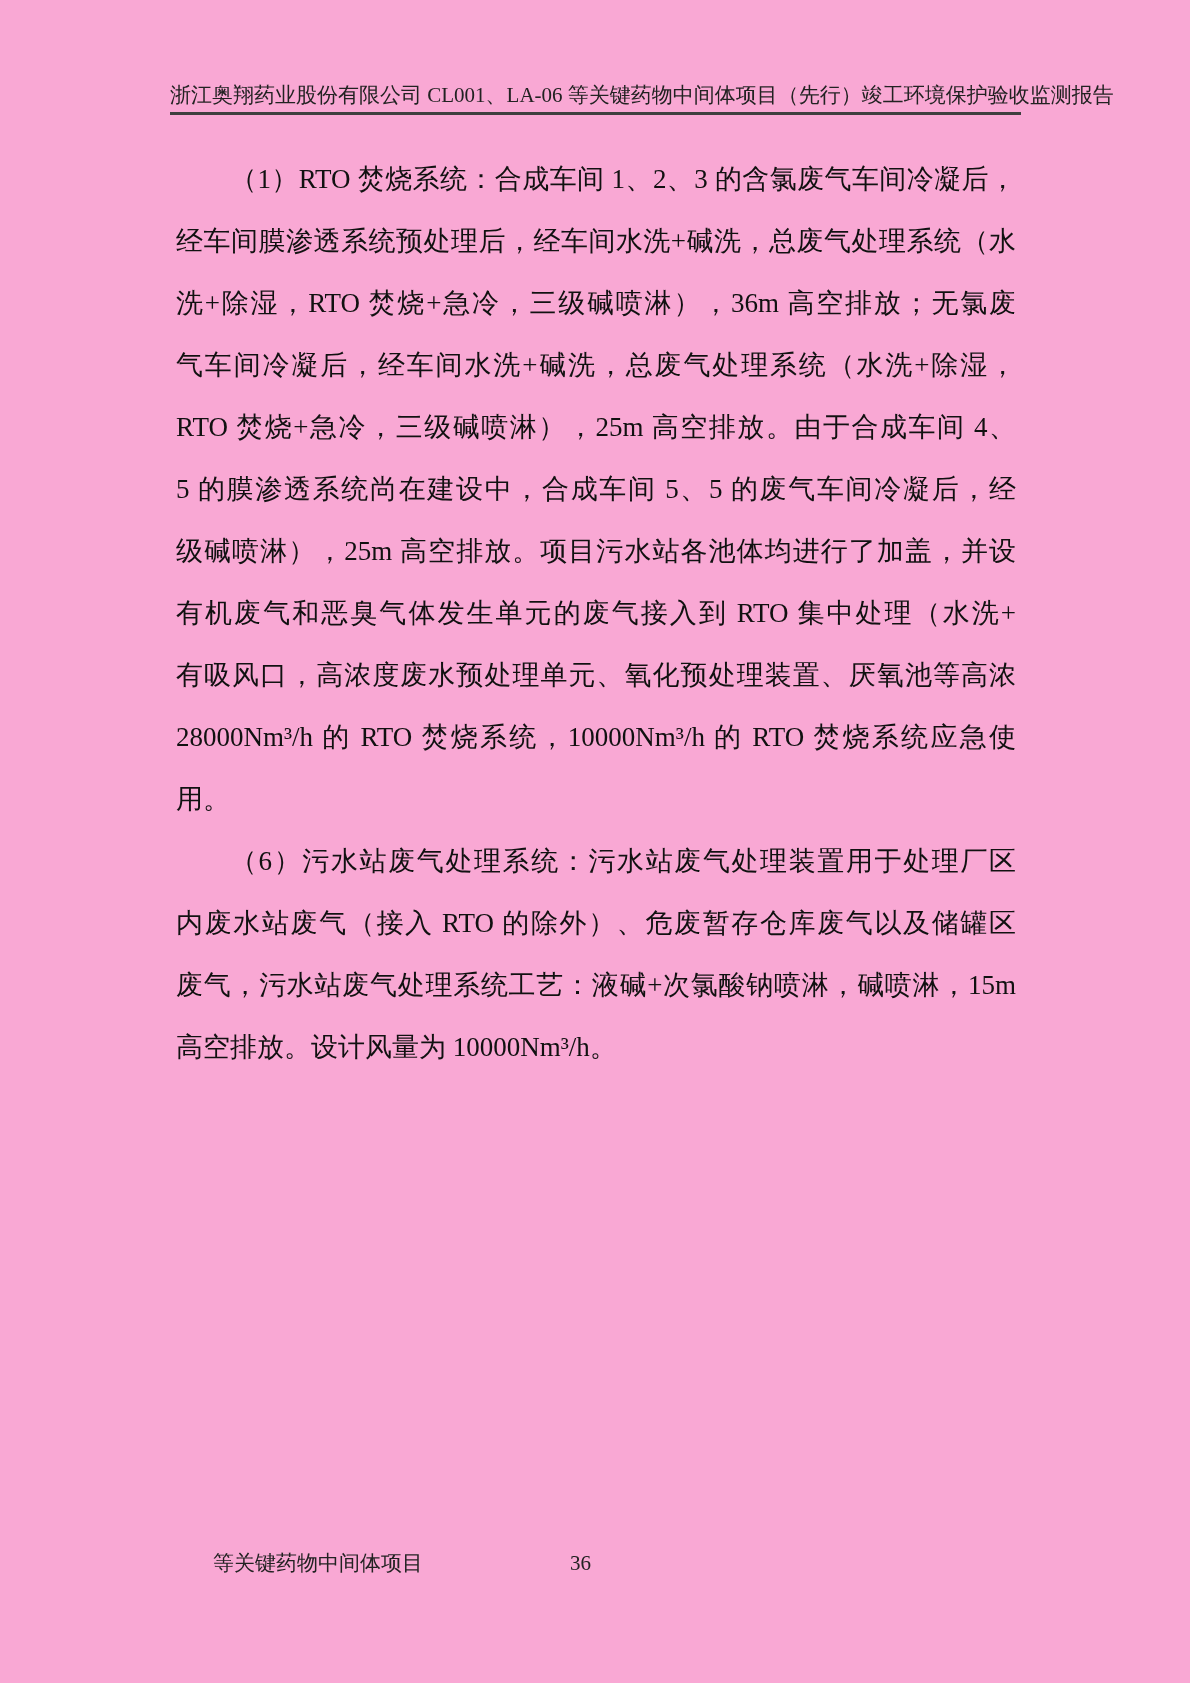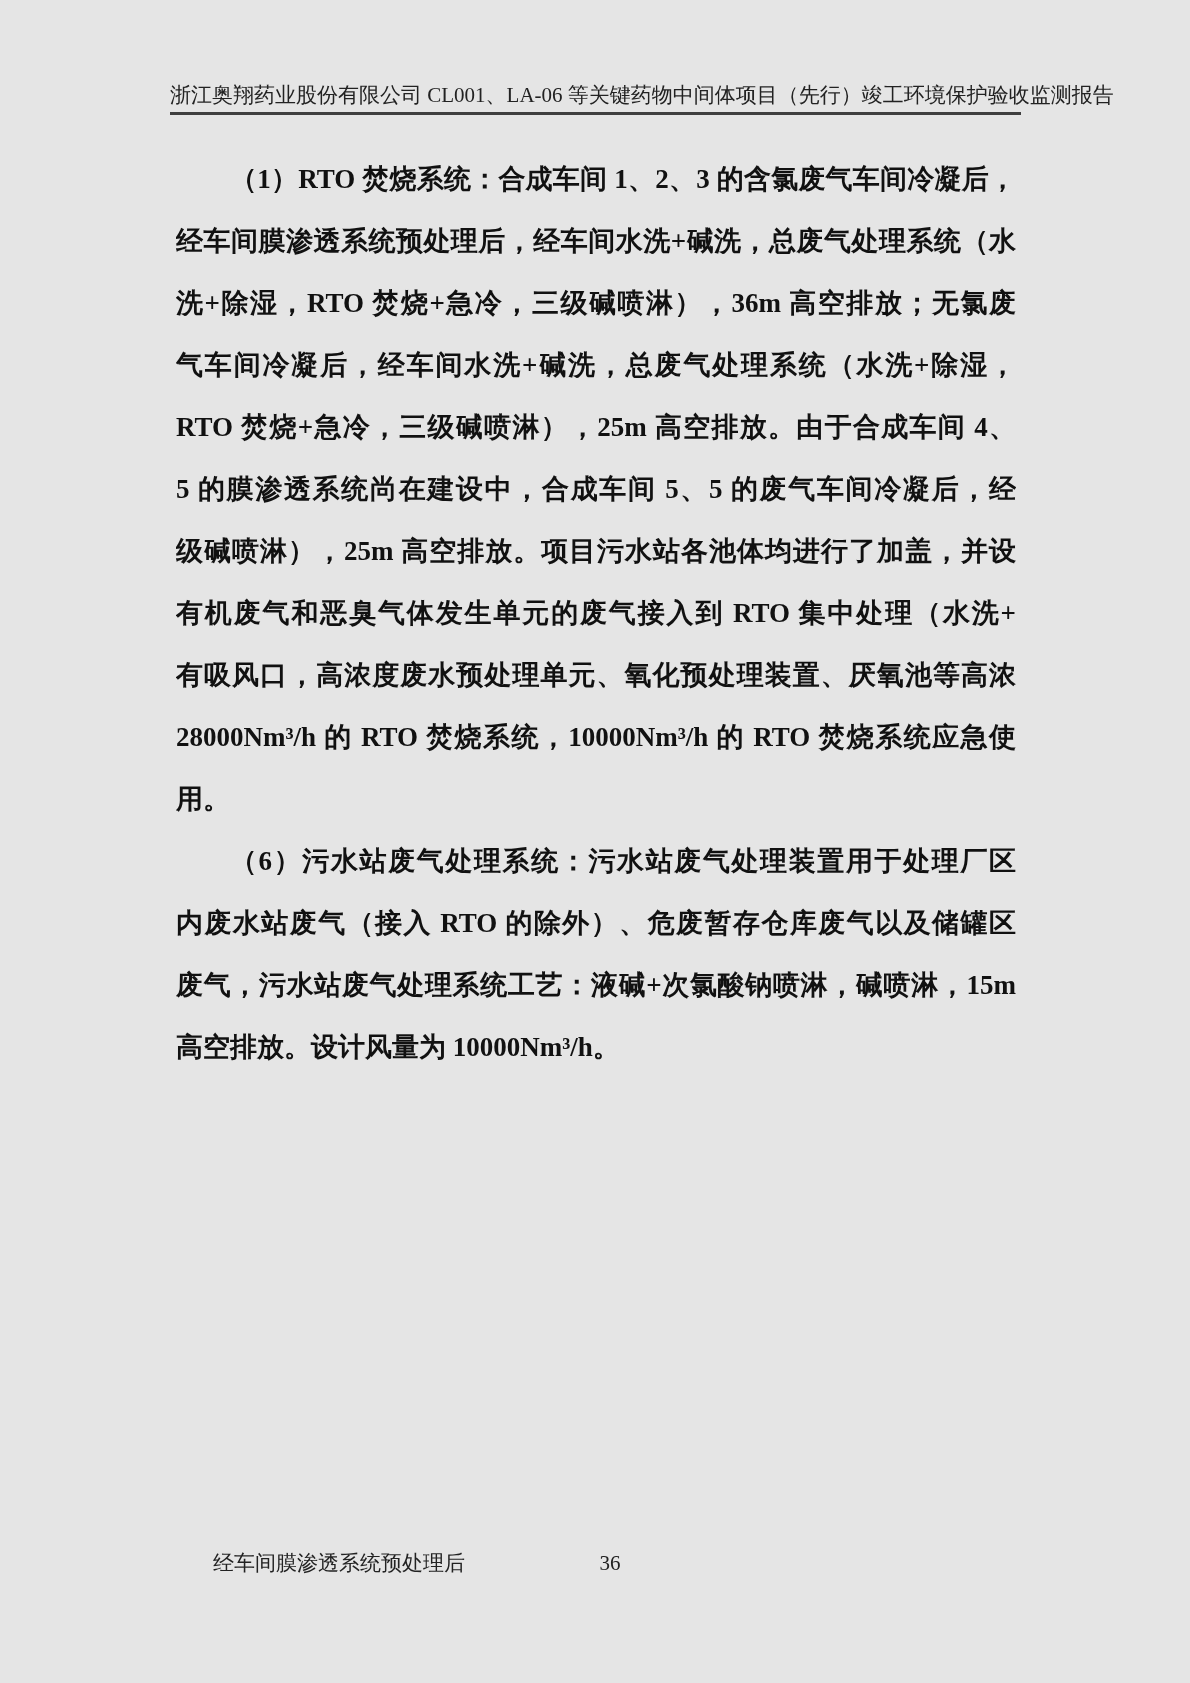--- a/index.html
+++ b/index.html
@@ -1,21 +1,21 @@
 <!DOCTYPE html>
 <html><head>
 <meta charset="utf-8">
 <style>
   * { margin: 0; padding: 0; box-sizing: border-box; }
   html, body { background: #ffffff; }
   .page {
     position: relative;
     width: 1190px;
     height: 1683px;
-    background: #e5e5e5;
+    background: #f9a8d4;
     font-family: "Liberation Serif", "DejaVu Serif", serif;
     color: #1a1a1a;
     overflow: hidden;
   }
   .page-header {
     position: absolute;
     top: 82px;
     left: 170px;
     width: 851px;
     text-align: center;
@@ -39,39 +39,38 @@
     width: 840px;
     font-size: 27px;
     line-height: 62px;
     color: #111111;
   }
   .line {
     height: 62px;
     text-align: justify;
     text-align-last: justify;
     overflow: hidden;
-    font-weight: bold;
   }
   .line.indent { text-indent: 2em; }
   .line.flush-left { text-align: left; text-align-last: left; }
   .page-footer-org {
     position: absolute;
     top: 1550px;
     left: 213px;
     font-size: 21px;
     line-height: 26px;
     color: #222222;
     white-space: nowrap;
   }
   .page-footer-num {
     position: absolute;
     top: 1550px;
     left: 570px;
     width: 80px;
-    text-align: center;
+    text-align: left;
     font-size: 21px;
     line-height: 26px;
     color: #222222;
   }
 </style>
 </head>
 <body>
 
 <div class="page">
 
@@ -97,17 +96,17 @@
 
     <div class="paragraph">
       <div class="line indent">（6）污水站废气处理系统：污水站废气处理装置用于处理厂区</div>
       <div class="line">内废水站废气（接入 RTO 的除外）、危废暂存仓库废气以及储罐区</div>
       <div class="line">废气，污水站废气处理系统工艺：液碱+次氯酸钠喷淋，碱喷淋，15m</div>
       <div class="line flush-left">高空排放。设计风量为 10000Nm³/h。</div>
     </div>
 
   </div>
 
-  <div class="page-footer-org">经车间膜渗透系统预处理后</div>
+  <div class="page-footer-org">等关键药物中间体项目</div>
 
   <div class="page-footer-num">36</div>
 
 </div>
 
 </body></html>

